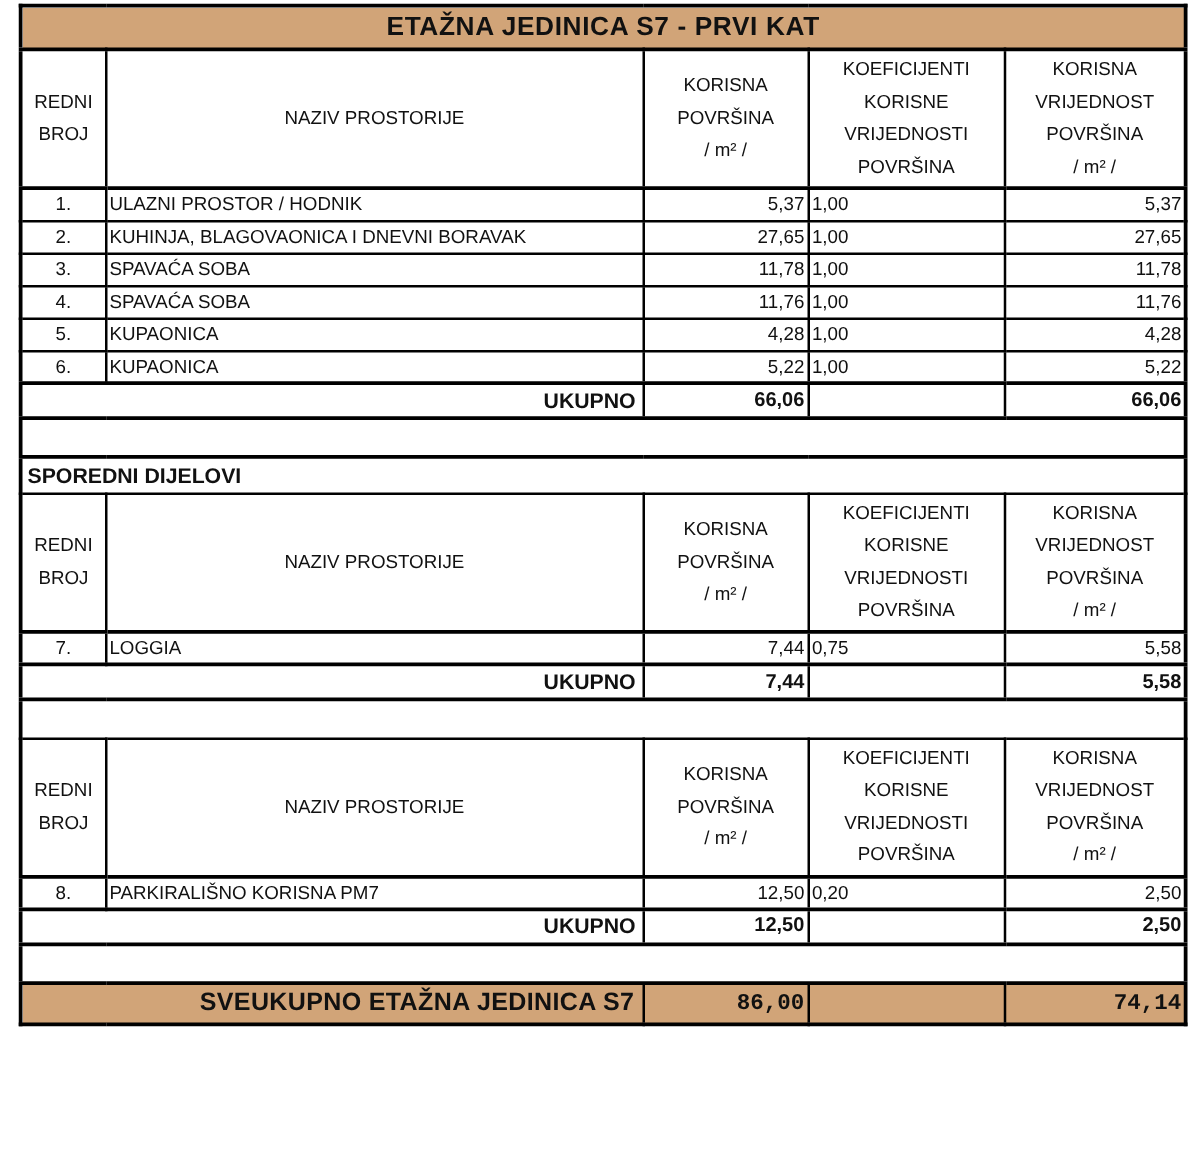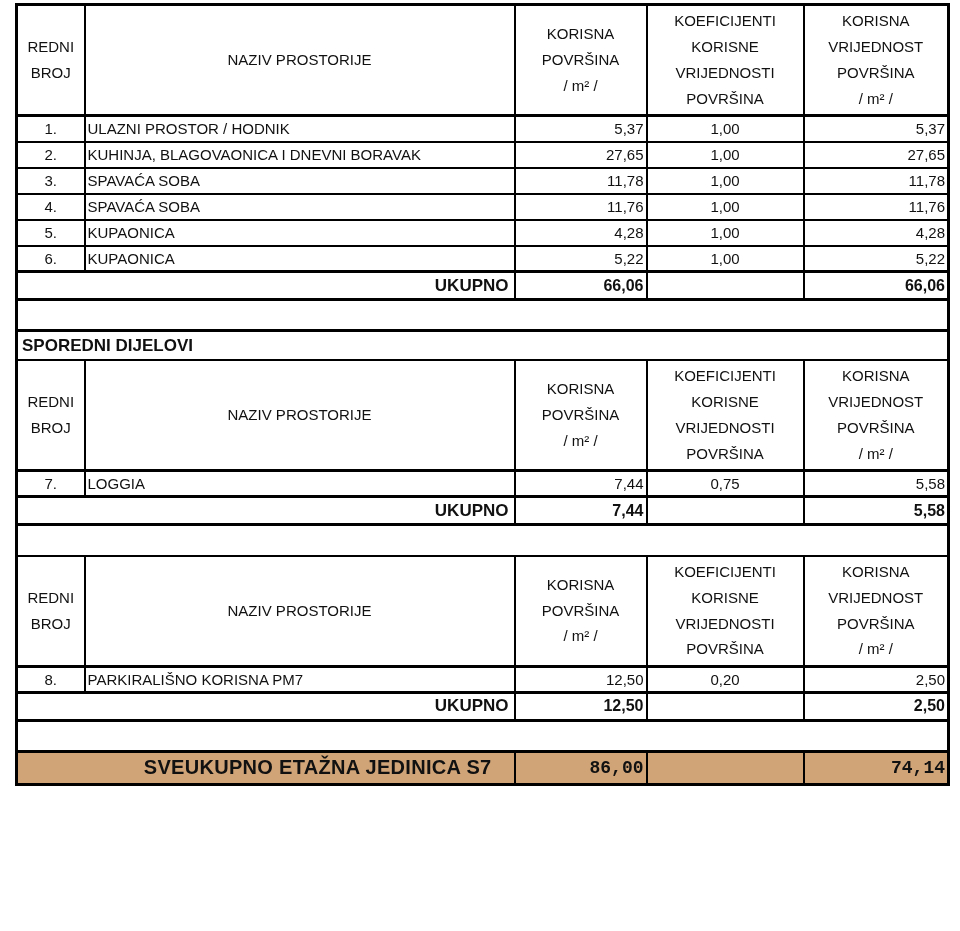--- a/index.html
+++ b/index.html
@@ -33,54 +33,57 @@
   tr.head-row td {
     height:108px; text-align:center; vertical-align:middle;
     white-space:pre-line; line-height:1.72; font-size:15px;
     border-bottom:3px solid var(--line); padding:0 1px;
   }
   
   tr.data-row { height:26px; }
   td.num-cell   { text-align:center; }
   td.naziv-cell { text-align:left; padding-left:4px; }
   td.val-cell   { text-align:right; padding-right:6px; }
-  td.koef-cell  { text-align:center; }
+  td.koef-cell  { text-align:left; }
   
   tr.ukupno-row { height:28px; }
   tr.ukupno-row td { border-top:3px solid var(--line); border-bottom:3px solid var(--line); }
   tr.ukupno-row td.ukupno-label {
     font-weight:bold; font-size:17px; text-align:right; padding-right:5px;
   }
   tr.ukupno-row td.val-cell { font-weight:bold; font-size:16px; }
   
   tr.gap-row { height:31px; }
   tr.gap-row td { border-left:0; border-right:0; border-top:0; border-bottom:0; background:#ffffff; }
   
   tr.grand-row { height:33px; }
   tr.grand-row td {
     background:var(--accent); font-weight:bold;
     border-top:3px solid var(--line);
   }
-  tr.grand-row td.grand-label { font-size:20px; text-align:right; padding-right:22px; letter-spacing:0.3px; }
+  tr.grand-row td.grand-label { font-size:20px; text-align:right; padding-right:6px; letter-spacing:0.3px; }
   tr.grand-row td.val-cell { font-size:18px;font-family:Liberation Mono, monospace; }
 </style>
 </head>
 <body>
 
 <div class="page">
   <table class="doc">
     <colgroup>
       <col style="width:68px">
         <col style="width:430px">
         <col style="width:132px">
         <col style="width:157px">
         <col style="width:145px">
     </colgroup>
 
     <tbody>
+        <tr class="title-row">
+      <td colspan="5">ETAŽNA JEDINICA S7 - PRVI KAT</td>
+    </tr>
 
     <tr class="head-row">
       <td>REDNI
 BROJ</td>
       <td>NAZIV PROSTORIJE</td>
       <td>KORISNA
 POVRŠINA
 / m² /</td>
       <td>KOEFICIJENTI
 KORISNE

